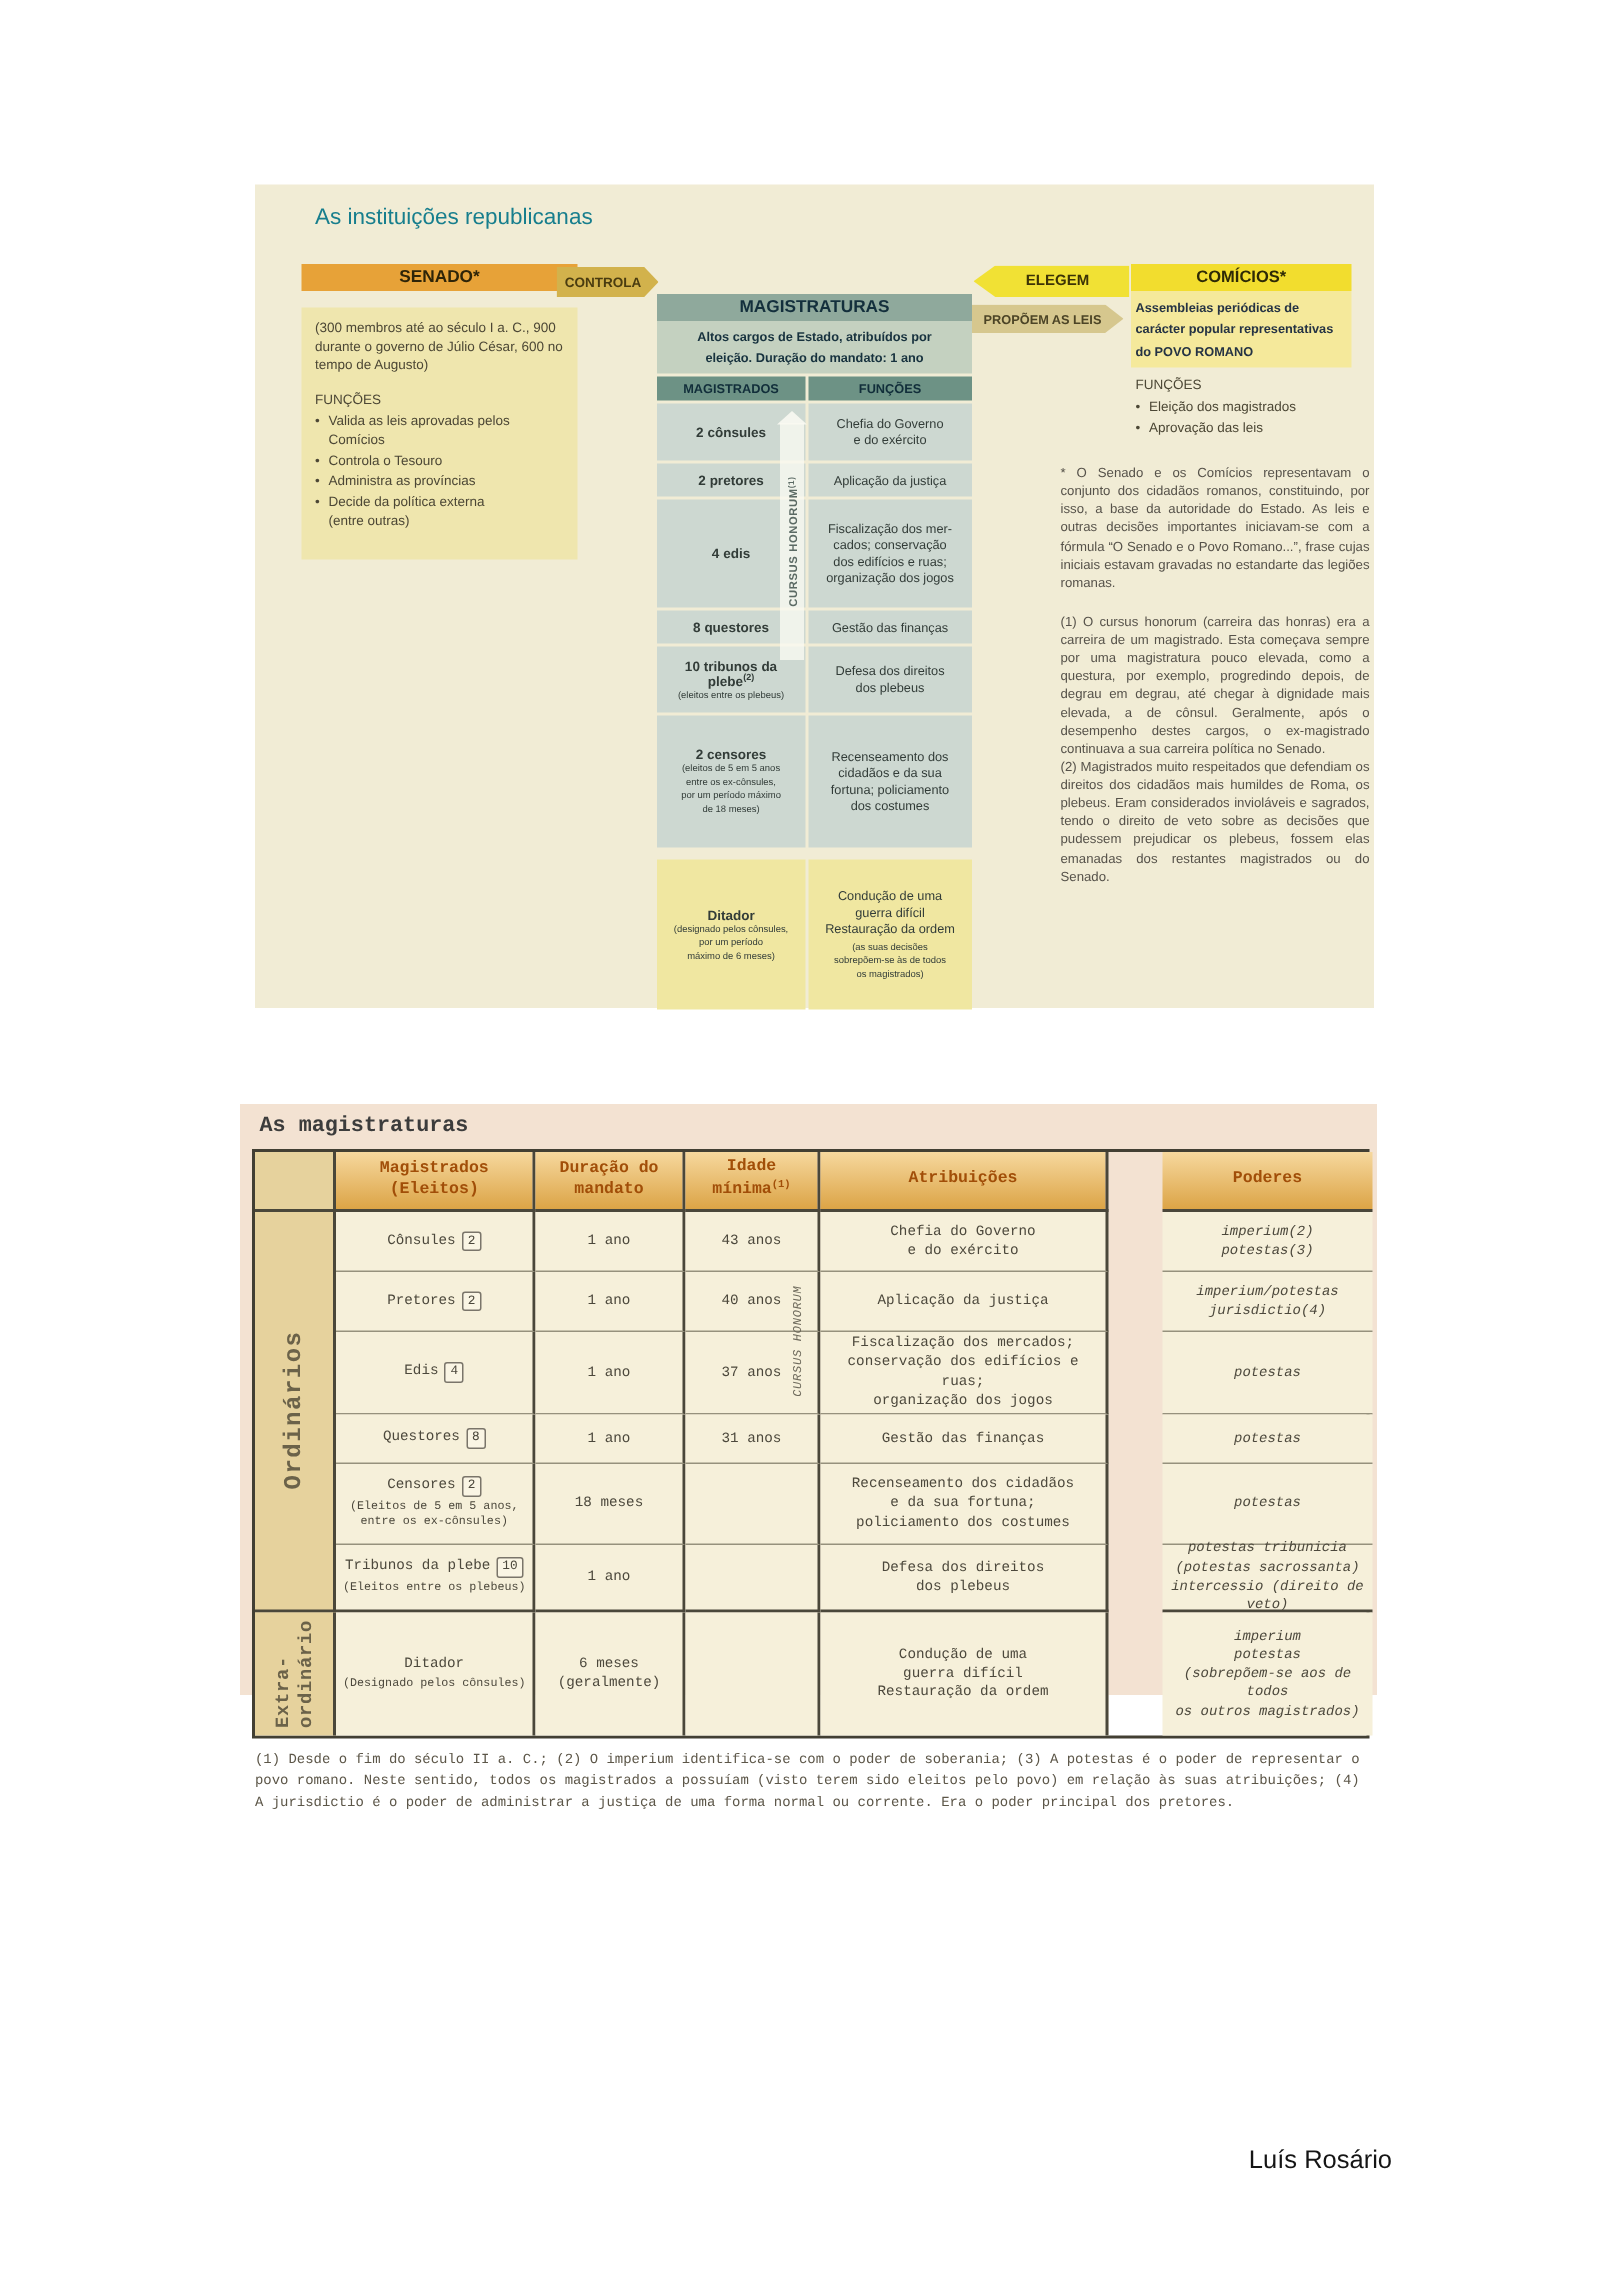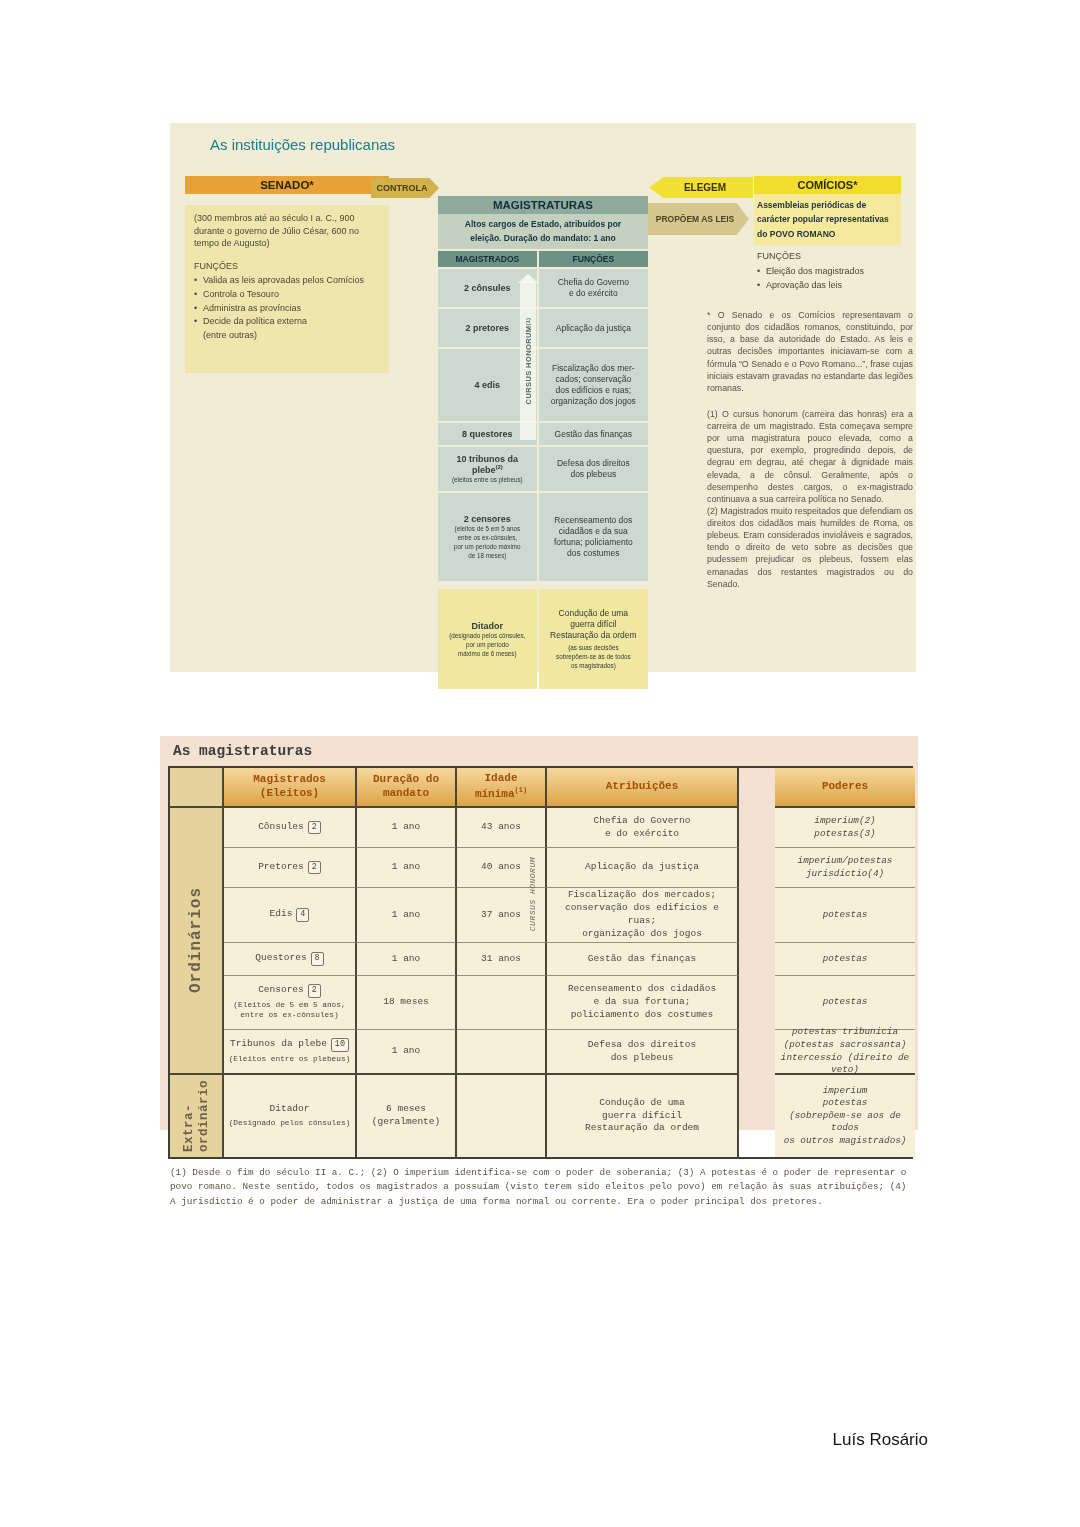--- a/index.html
+++ b/index.html
@@ -5,36 +5,36 @@
   html,body{margin:0;padding:0;}
   body{width:1080px;height:1527px;background:#ffffff;font-family:"Liberation Sans",sans-serif;position:relative;}
 
   
   .panel-top{position:absolute;left:170px;top:123px;width:746px;height:549px;background:#f1ecd5;}
   .dg-title{position:absolute;left:40px;top:13px;font-size:15px;font-weight:normal;color:#177e8d;}
 
   .box-hd{padding:3px 2px;text-align:center;font-weight:bold;}
 
   
-  .senado{position:absolute;left:15px;top:53px;width:204px;}
+  .senado{position:absolute;left:31px;top:53px;width:184px;}
   .senado-hd{background:#e7a238;color:#2e2408;font-size:11.5px;}
   .senado-sub{background:#eab14e;color:#23304d;font-size:9px;font-weight:bold;text-align:center;padding:4px 2px;line-height:1.6;}
   .senado-body{background:#efe6ae;padding:7px 9px;font-size:9px;color:#4c4735;line-height:1.4;min-height:168px;box-sizing:border-box;margin-top:11px;}
   .senado-body p{margin:0 0 10px 0;}
   .flabel{margin:0 0 2px 0;}
   .blist{list-style:none;margin:0;padding:0;}
   .blist li{padding-left:9px;position:relative;margin:0 0 1px 0;}
   .blist li::before{content:"•";position:absolute;left:0;top:0;}
   .fnota{padding-left:9px;}
 
   
   .arrow{position:absolute;display:flex;align-items:center;justify-content:center;font-weight:bold;}
   .controla{left:201px;top:55px;width:68px;height:20px;background:#d2b24c;color:#4a3c10;font-size:9px;clip-path:polygon(0 0,86% 0,100% 50%,86% 100%,0 100%);padding-right:6px;box-sizing:border-box;}
   .elegem{left:479px;top:54px;width:104px;height:21px;background:#f1e134;color:#3c3306;font-size:10px;clip-path:polygon(14% 0,100% 0,100% 100%,14% 100%,0 50%);padding-left:8px;box-sizing:border-box;}
-  .propoem{left:477px;top:80px;width:102px;height:32px;background:#d6c78e;color:#4c4426;font-size:8.5px;clip-path:polygon(0 0,88% 0,100% 50%,88% 100%,0 100%);padding-right:6px;box-sizing:border-box;text-align:right;}
+  .propoem{left:477px;top:80px;width:102px;height:19px;background:#d6c78e;color:#4c4426;font-size:8.5px;clip-path:polygon(0 0,88% 0,100% 50%,88% 100%,0 100%);padding-right:6px;box-sizing:border-box;text-align:right;}
 
   
   .magistraturas{position:absolute;left:268px;top:53px;width:210px;margin-top:20px;}
   .mag-hd{background:#8fa99c;color:#132f3c;font-size:11.5px;}
   .mag-sub{background:#c4d1c0;color:#17323e;font-size:8.5px;font-weight:bold;text-align:center;padding:4px 2px;line-height:1.6;}
   .mag-cols{display:flex;gap:2px;margin-top:2px;}
   .mag-col-hd{background:#6d9285;color:#112e3a;font-size:8.5px;font-weight:bold;text-align:center;padding:3px 0;}
   .w-left{width:47%;}
   .w-right{flex:1;}
   .mrow{display:flex;gap:2px;margin-top:2px;}
@@ -122,21 +122,21 @@
       <div class="mag-col-hd w-right">FUNÇÕES</div>
     </div>
 
     <div class="mrow" style="height:38px">
       <div class="mcell w-left">
         <div class="mmain"><span>2 cônsules</span></div>
       </div>
       <div class="mcell w-right mfun">Chefia do Governo
 e do exército</div>
     </div>
-    <div class="mrow" style="height:38px">
+    <div class="mrow" style="height:22px">
       <div class="mcell w-left">
         <div class="mmain"><span>2 pretores</span></div>
       </div>
       <div class="mcell w-right mfun">Aplicação da justiça</div>
     </div>
     <div class="mrow" style="height:72px">
       <div class="mcell w-left">
         <div class="mmain"><span>4 edis</span></div>
       </div>
       <div class="mcell w-right mfun">Fiscalização dos mer-

